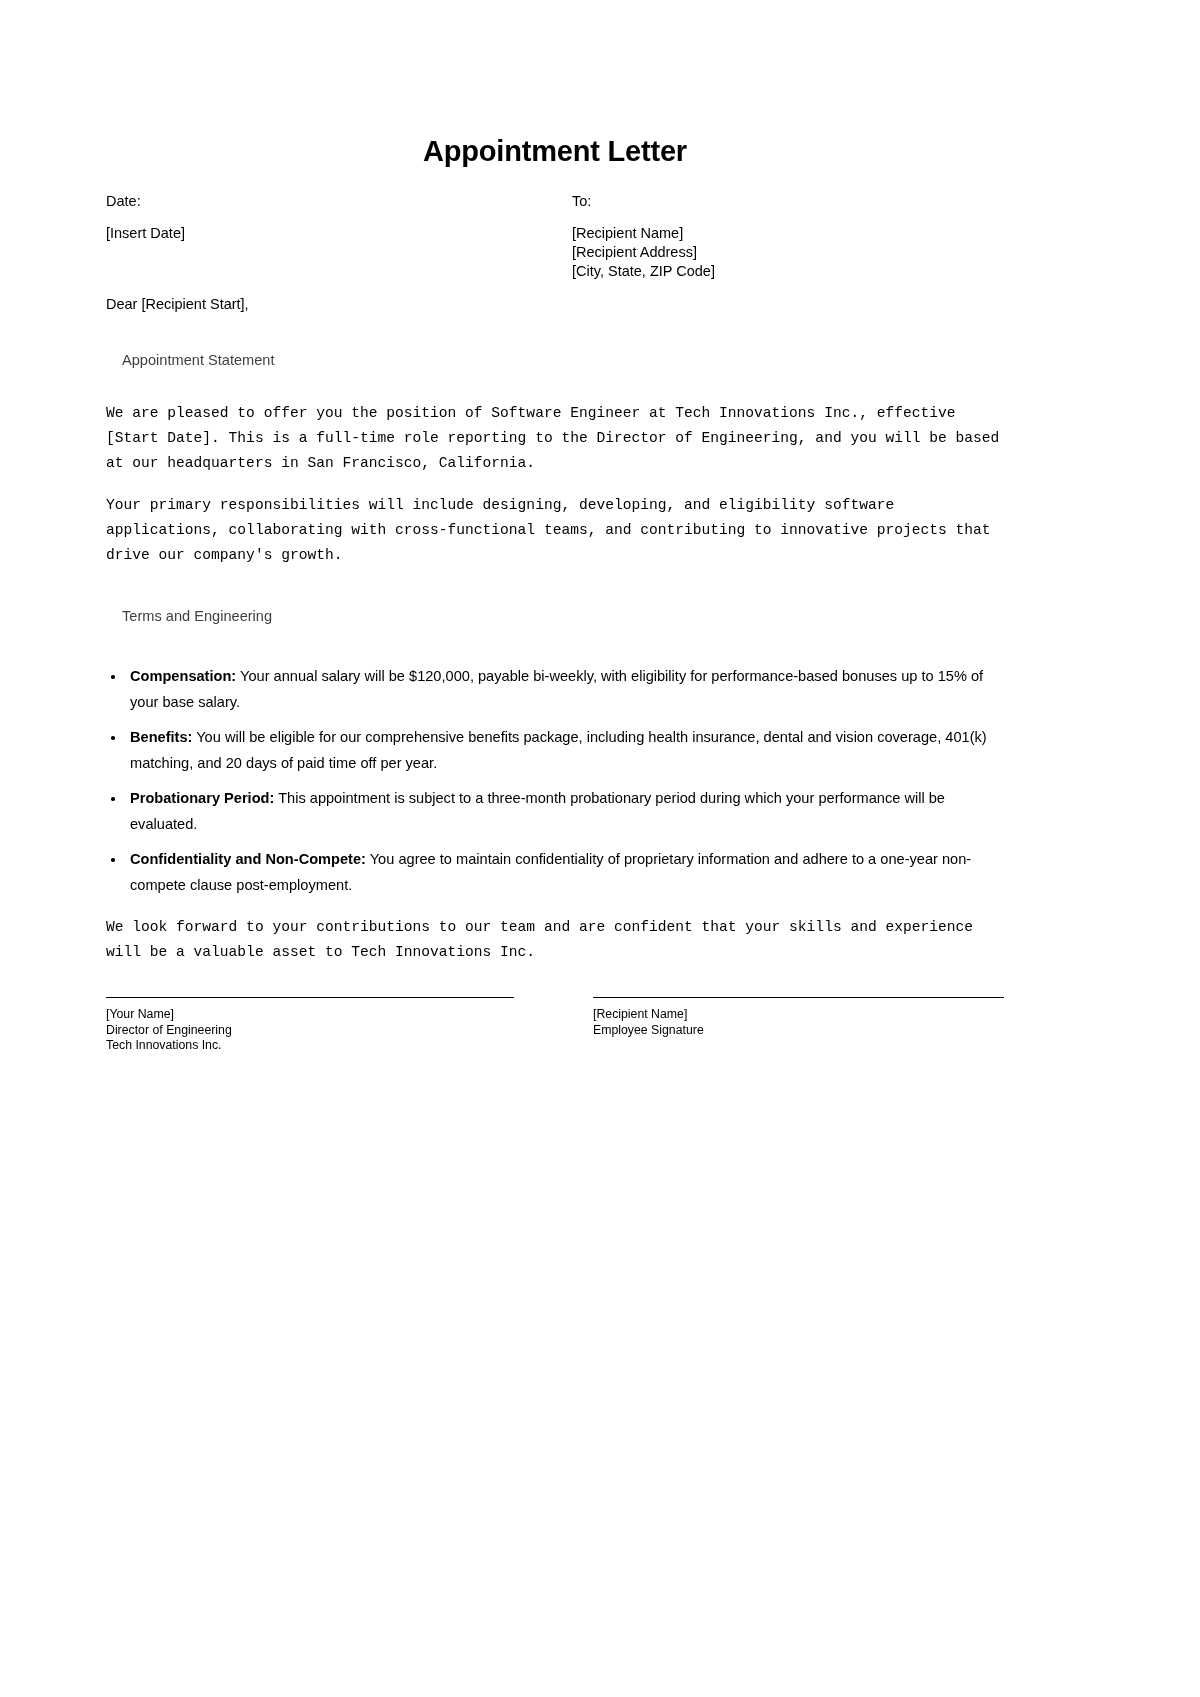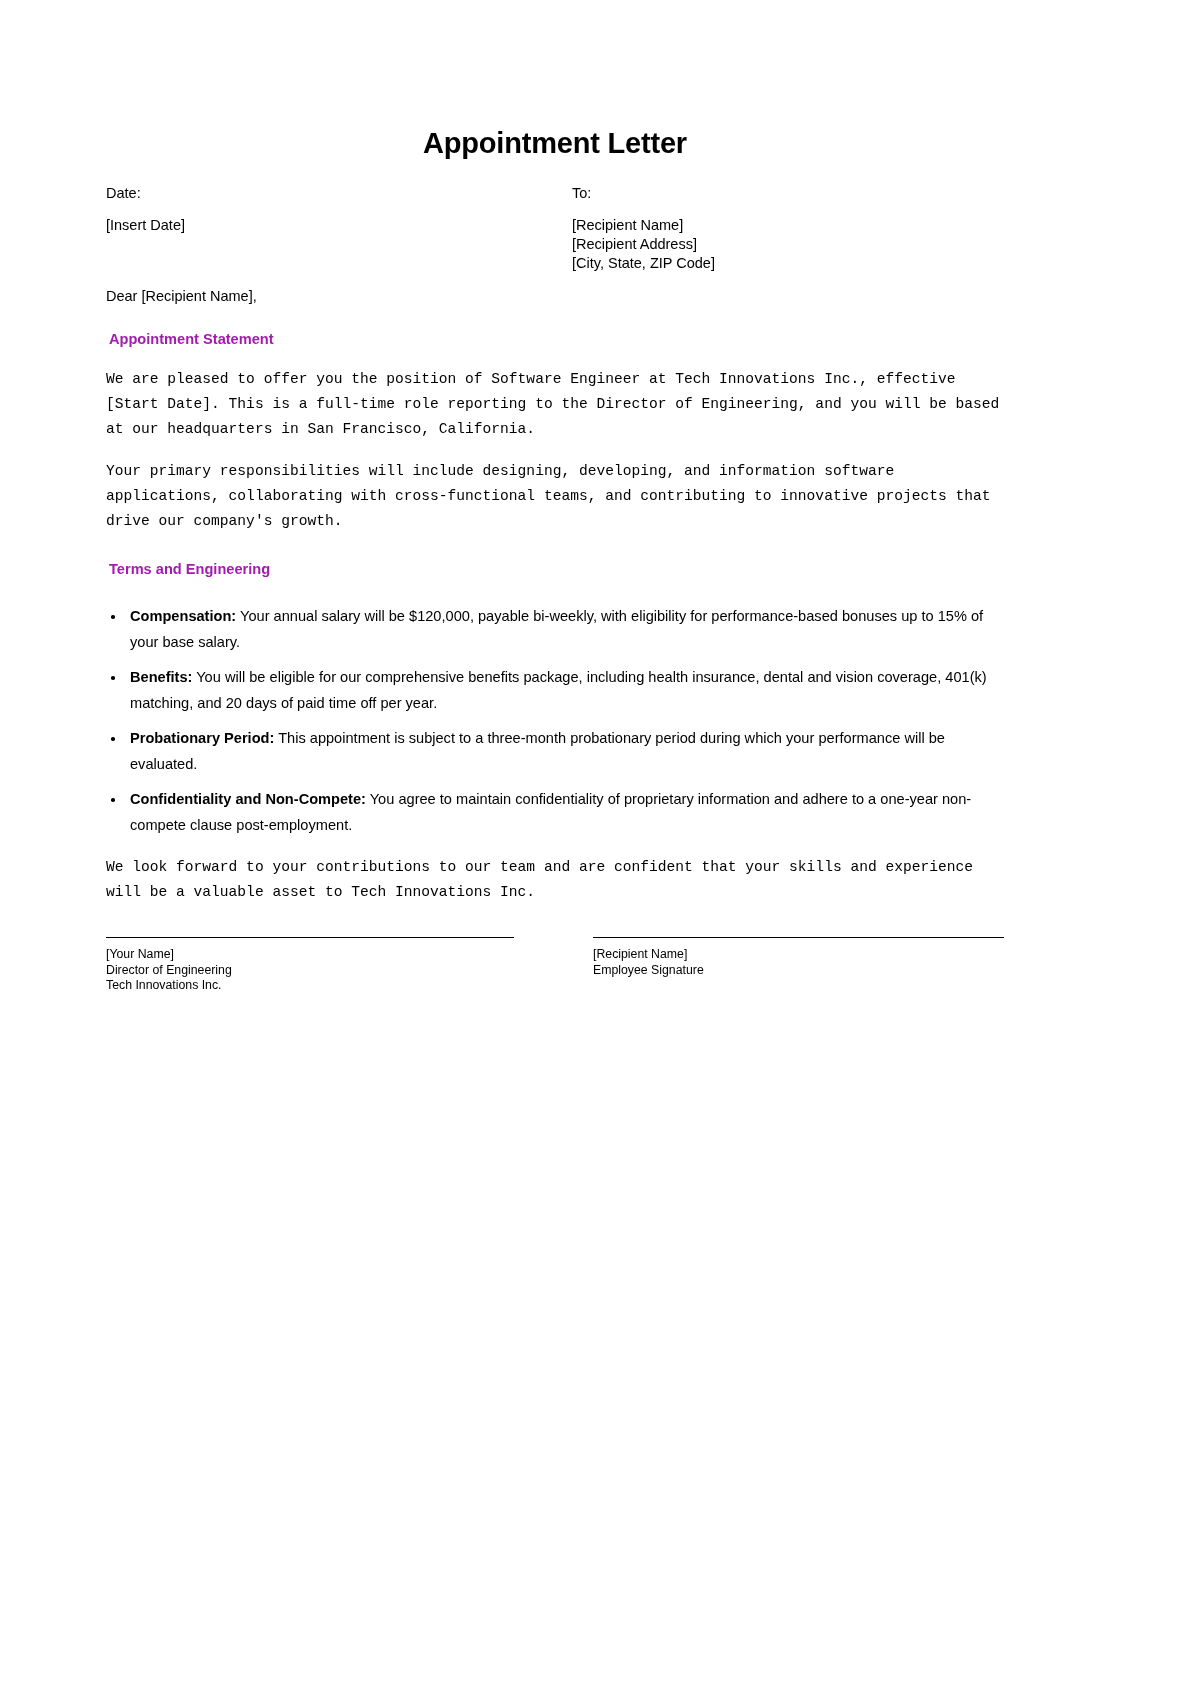--- a/index.html
+++ b/index.html
@@ -19,21 +19,21 @@
   .page {
     box-sizing: border-box;
     width: 1200px;
     height: 1697px;
     padding: 0;
     background: #ffffff;
   }
   .content {
     position: absolute;
     left: 106px;
-    top: 0;
+    top: 8px;
     width: 898px;
   }
 
   
   .doc-title {
     text-align: center;
     font-size: 29px;
     font-weight: bold;
     letter-spacing: -0.2px;
     margin: 0;
@@ -63,24 +63,24 @@
     display: block;
   }
 
   
   .salutation {
     font-size: 14.5px;
     margin: 0;
     padding-top: 14px;
   }
   h2.section-heading {
-    color: #a21caf;
+    color: #404040;
     font-size: 14.6px;
-    font-weight: bold;
-    margin: 3px;
+    font-weight: normal;
+    margin: 16px;
     padding-top: 24px;
     padding-bottom: 0;
   }
   p.body-para {
     font-size: 14.6px;
     line-height: 25px;
     margin: 0;
     padding-top: 17px;
     text-align: left;
     font-family: Liberation Mono, monospace;
@@ -157,27 +157,27 @@
       <div class="hdr-col right">
         <span class="hdr-label">To:</span>
         <div class="hdr-lines">
           <span>[Recipient Name]</span>
           <span>[Recipient Address]</span>
           <span>[City, State, ZIP Code]</span>
         </div>
       </div>
     </div>
 
-    <p class="salutation">Dear [Recipient Name],</p>
+    <p class="salutation">Dear [Recipient Start],</p>
 
     <h2 class="section-heading">Appointment Statement</h2>
 
     <p class="body-para">We are pleased to offer you the position of Software Engineer at Tech Innovations Inc., effective [Start Date]. This is a full-time role reporting to the Director of Engineering, and you will be based at our headquarters in San Francisco, California.</p>
 
-    <p class="body-para">Your primary responsibilities will include designing, developing, and information software applications, collaborating with cross-functional teams, and contributing to innovative projects that drive our company's growth.</p>
+    <p class="body-para">Your primary responsibilities will include designing, developing, and eligibility software applications, collaborating with cross-functional teams, and contributing to innovative projects that drive our company's growth.</p>
 
     <h2 class="section-heading">Terms and Engineering</h2>
 
     <ul class="terms-list">
       <li>
         <span class="term-label">Compensation:</span><span> Your annual salary will be $120,000, payable bi-weekly, with eligibility for performance-based bonuses up to 15% of your base salary.</span>
       </li>
       <li>
         <span class="term-label">Benefits:</span><span> You will be eligible for our comprehensive benefits package, including health insurance, dental and vision coverage, 401(k) matching, and 20 days of paid time off per year.</span>
       </li>

